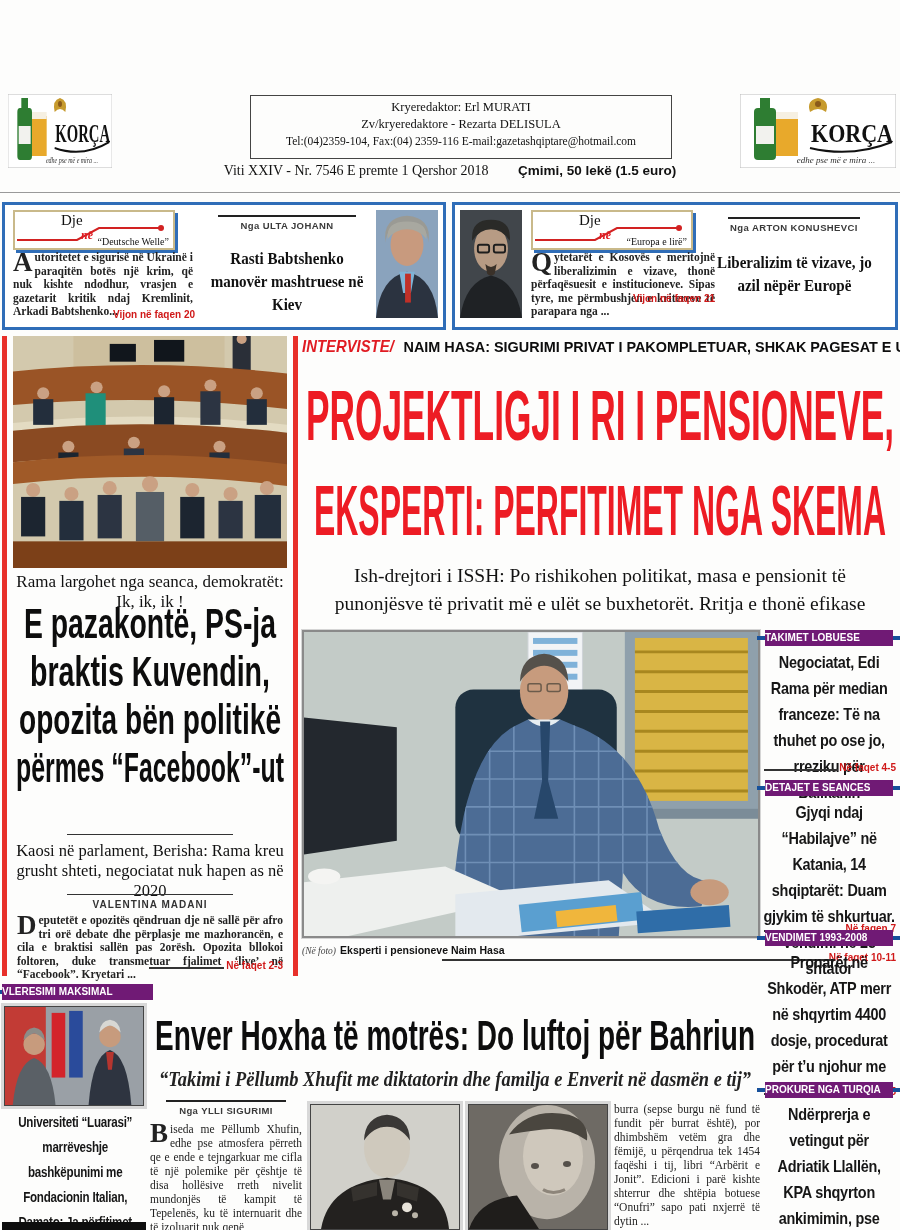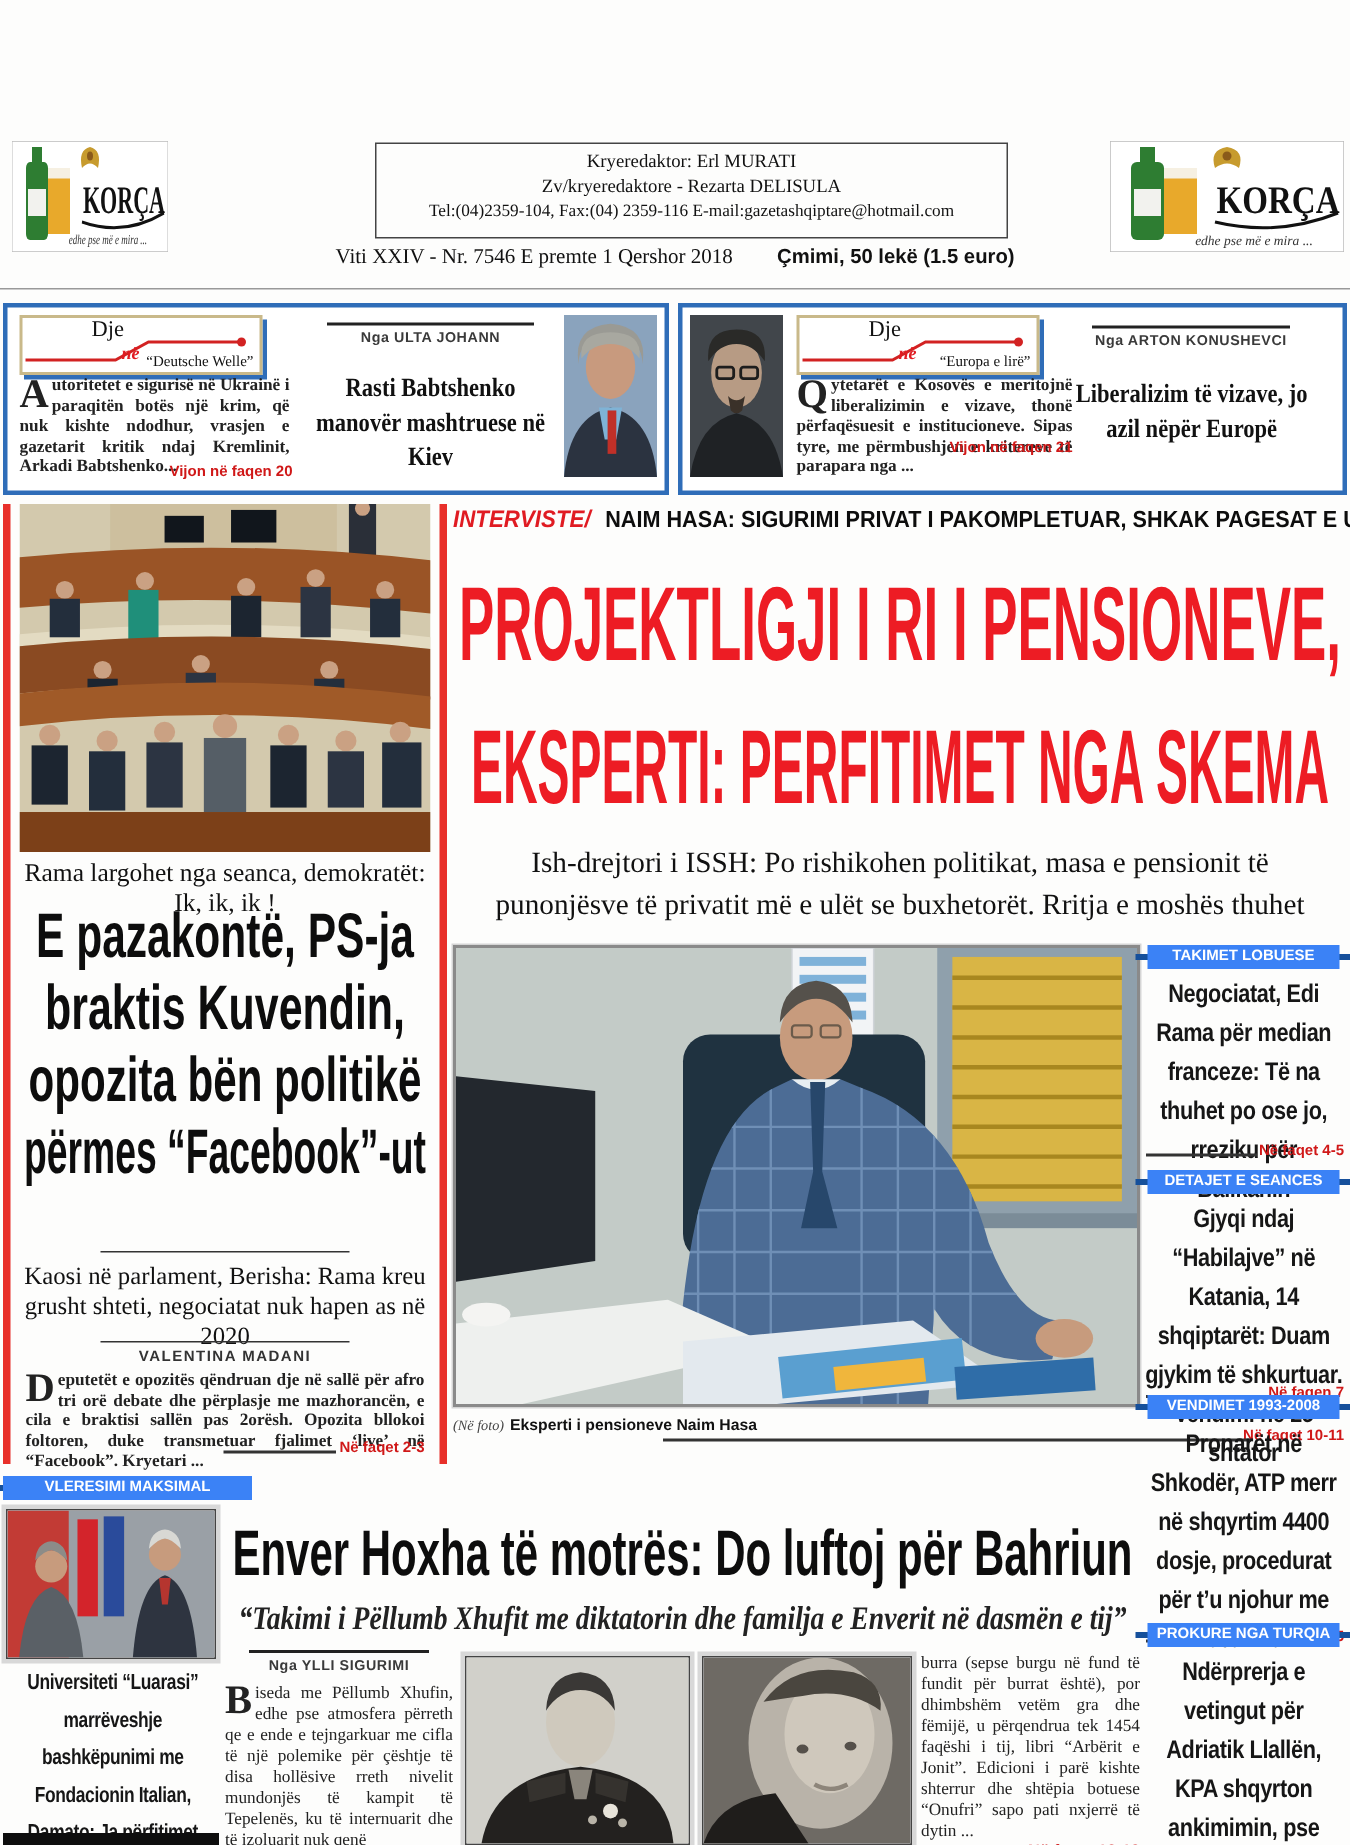--- a/index.html
+++ b/index.html
@@ -14,22 +14,22 @@
   .body-txt2{font-size:11.5px;line-height:14px;text-align:justify;color:#222}
   .dc{float:left;font-size:27px;line-height:23px;font-weight:bold;padding-right:2px}
   .vijon{color:#d01818;font:bold 10px "Liberation Sans",sans-serif;text-align:right}
   .bluebox{border:3px solid #2f6db8;background:#fff}
   .dje-badge{border:2px solid #c9b98a;background:#fff;box-shadow:3px 3px 0 #2f6db8;position:relative}
   .byline-rule{border-top:2px solid #222;width:80%;margin:0 auto 3px auto}
   .byline{font:bold 9.5px "Liberation Sans",sans-serif;color:#3a3a3a;text-align:center;letter-spacing:.4px}
   .tophead{font-weight:bold;text-align:center;line-height:23px;font-size:17.5px}
   .sb-item{position:absolute;left:0;width:134px}
   .sb-line{position:absolute;left:-5px;right:-5px;top:6px;height:4px;background:#16509b}
-  .sb-badge{position:relative;margin:0 auto;width:128px;background:#3b82f6;color:#fff;
-            font:bold 10px/16px "Liberation Sans",sans-serif;text-align:center}
+  .sb-badge{position:relative;margin:0 auto;width:128px;background:#701a75;color:#fff;
+            font:bold 10px/16px "Liberation Sans",sans-serif;}
   .sb-text{font:bold 17px/26px "Liberation Sans",sans-serif;text-align:center;letter-spacing:-0.3px;color:#161616}
   .pgref{color:#d01818;font:bold 10px "Liberation Sans",sans-serif;text-align:right;position:relative}
   .pgref::before{content:"";position:absolute;left:2px;bottom:2px;height:2px;background:#333;width:55%}
   .pgref-long::before{width:86%}
   .photo-frame{border:2px solid #8a8a8a;box-shadow:0 0 0 1px #d5d5d5}
   .port-frame{border:1px solid #444;box-shadow:0 0 0 3px #d8d8d8}
   svg text{font-family:"Liberation Sans",sans-serif}
   svg .serif{font-family:"Liberation Serif",serif}
 </style>
 </head>
@@ -204,21 +204,21 @@
   </div>
 
   <div class="abs sans cnd" style="left:302px;top:338px;width:640px;white-space:nowrap;transform:scaleX(0.93)">
     <span class="red b i" style="font-size:16px">INTERVISTE/</span>
     <span class="b" style="font-size:15.5px;margin-left:6px;color:#0d0d0d">NAIM HASA: SIGURIMI PRIVAT  I PAKOMPLETUAR, SHKAK PAGESAT E ULTA</span>
   </div>
   <svg class="abs" style="left:302px;top:360px" width="596" height="196">
     <text x="298" y="80" font-size="70" font-weight="bold" fill="#ed1c24" text-anchor="middle" textLength="588" lengthAdjust="spacingAndGlyphs">PROJEKTLIGJI I RI I PENSIONEVE,</text>
     <text x="298" y="175" font-size="70" font-weight="bold" fill="#ed1c24" text-anchor="middle" textLength="572" lengthAdjust="spacingAndGlyphs">EKSPERTI: PERFITIMET NGA SKEMA</text>
   </svg>
-  <div class="abs ctr" style="left:308px;top:562px;width:584px;font-size:19.5px;line-height:28px">Ish-drejtori i ISSH: Po rishikohen politikat, masa e pensionit të punonjësve të privatit më e ulët se buxhetorët. Rritja e moshës thuhet</div>
+  <div class="abs ctr" style="left:308px;top:562px;width:584px;font-size:19.5px;line-height:28px">Ish-drejtori i ISSH: Po rishikohen politikat, masa e pensionit të punonjësve të privatit më e ulët se buxhetorët. Rritja e thonë efikase</div>
 
   <div class="abs photo-frame" style="left:302px;top:630px;width:454px;height:304px">
     <svg width="454" height="304" viewBox="0 0 450 306" preserveAspectRatio="none">
       <rect width="450" height="306" fill="#c3cbc7"></rect>
       <rect x="318" width="132" height="180" fill="#8fa0ac"></rect>
       <rect x="328" y="6" width="112" height="164" fill="#d9b545"></rect>
       <g stroke="#a8871f" stroke-width="3">
         <line x1="328" y1="20" x2="440" y2="20"></line>
           <line x1="328" y1="40" x2="440" y2="40"></line>
         <line x1="328" y1="60" x2="440" y2="60"></line>
@@ -306,21 +306,21 @@
       <div class="sb-line"></div>
       <div class="sb-badge">PROKURE NGA TURQIA</div>
       <div class="sb-text cnd" style="width:158px;margin-top:4px;transform:scaleX(0.85)">Ndërprerja e vetingut për Adriatik Llallën, KPA shqyrton ankimimin, pse mund të hetohet</div>
     </div>
 
   </div>
 
   <div class="abs" style="left:2px;top:984px;width:146px;height:246px">
     <div style="position:relative">
       <div class="sb-line" style="left:-2px;right:-2px"></div>
-      <div class="sb-badge" style="width:166px">VLERESIMI MAKSIMAL</div>
+      <div class="sb-badge" style="width:151px">VLERESIMI MAKSIMAL</div>
     </div>
     <svg class="abs port-frame" style="left:2px;top:22px" width="138" height="98" viewBox="0 0 142 100" preserveAspectRatio="none">
       <rect width="142" height="100" fill="#9aa0a6"></rect>
       <rect width="42" height="100" fill="#c23b35"></rect>
       <rect x="48" y="6" width="14" height="66" fill="#d3242b"></rect>
       <rect x="66" y="4" width="14" height="68" fill="#2a4b9b"></rect>
       <circle cx="30" cy="38" r="11" fill="#c79b7d"></circle>
       <path d="M19 34 Q20 22 30 21 Q40 22 41 34 Q34 27 30 27 Q26 27 19 34Z" fill="#8c8c88"></path>
       <path d="M8 100 Q12 58 30 52 Q48 58 52 100Z" fill="#5a6066"></path>
       <circle cx="108" cy="30" r="11" fill="#c79b7d"></circle>

